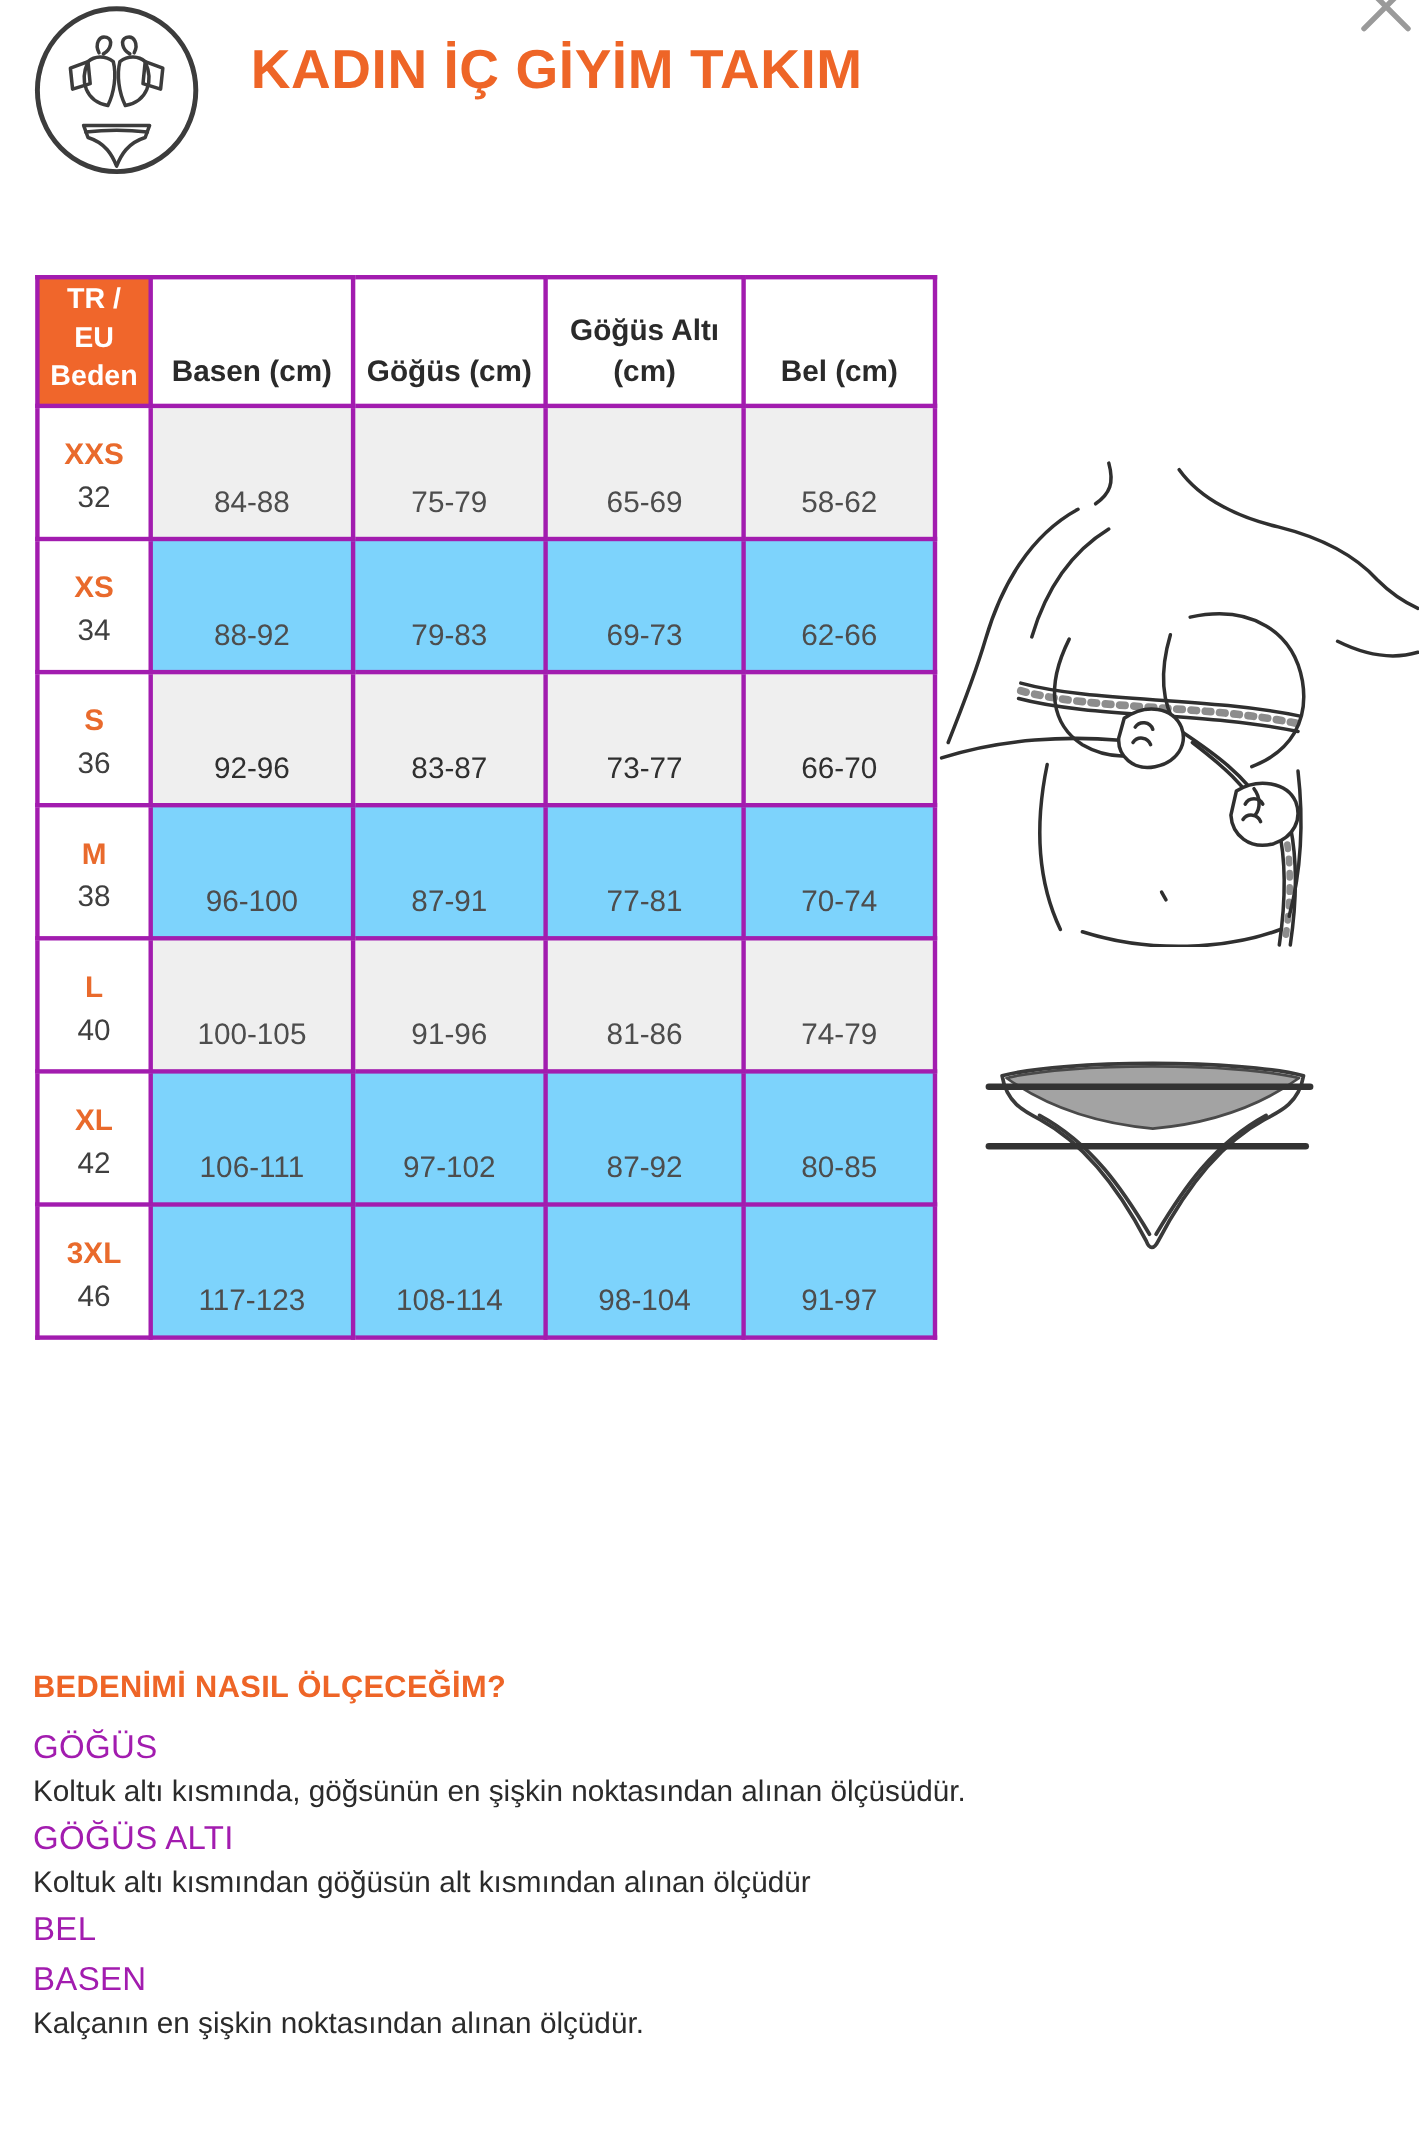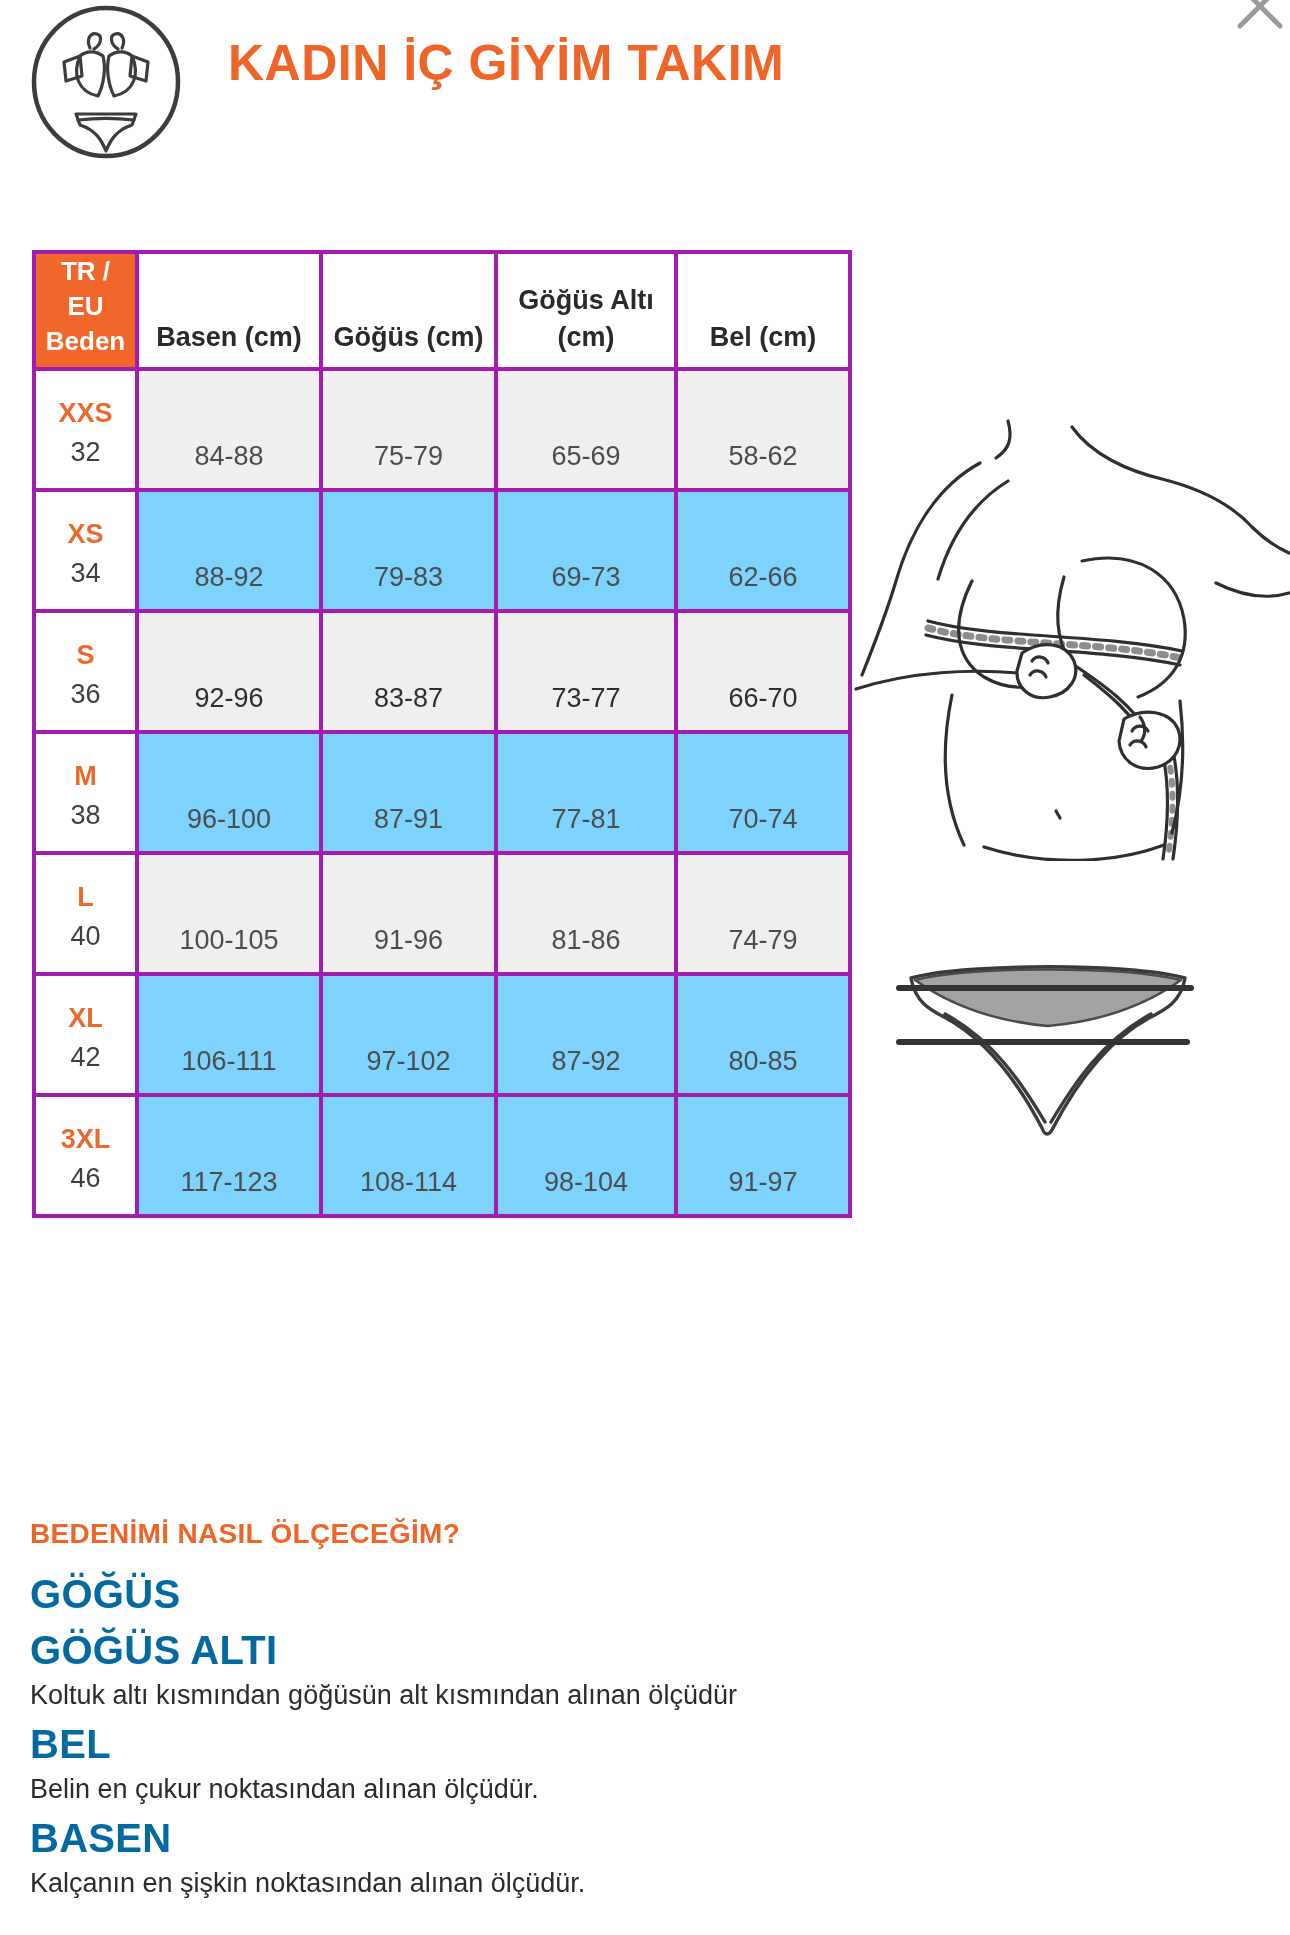--- a/index.html
+++ b/index.html
@@ -36,21 +36,21 @@
   .size-table td.lbl .eu { display:block; color:#3F3F3F; font-size:27px; }
   .size-table tr.highlight td.val { font-weight:normal; color:#2F2F2F;margin-left:48px; }
 
   
   .bra-illustration { position:absolute; left:832px; top:383px; }
   .panty-illustration { position:absolute; left:893px; top:948px; }
 
   
   .guide { position:absolute; left:30px; top:1518px; width:1180px; }
   .guide-heading { font-size:28px; font-weight:bold; color:#EE6527; letter-spacing:0.3px; margin-bottom:22px; }
-  .guide-term { font-size:40px; font-weight:bold; color:#0369a1; margin:11px 0 7px 0; letter-spacing:0.3px; }
+  .guide-term { font-size:30px; font-weight:normal; color:#a21caf; margin:11px 0 7px 0; letter-spacing:0.3px; }
   .guide-def { font-size:27px; color:#2B2B2B; margin-bottom:5px; }
 </style>
 </head>
 <body>
 
 <div class="page">
 
   <div class="brand-icon">
     <svg width="156" height="156" viewBox="0 0 156 156">
       <ellipse cx="78" cy="78" rx="72" ry="74" fill="#ffffff" stroke="#3C3C3C" stroke-width="4.5"></ellipse>
@@ -238,24 +238,24 @@
         <line x1="6" y1="40" x2="298" y2="40"></line>
         <line x1="6" y1="94" x2="294" y2="94"></line>
       </g>
     </svg>
   </div>
 
   <div class="guide">
     <div class="guide-heading">BEDENİMİ NASIL ÖLÇECEĞİM?</div>
 
     <div class="guide-term">GÖĞÜS</div>
+    <div class="guide-def">Koltuk altı kısmında, göğsünün en şişkin noktasından alınan ölçüsüdür.</div>
 
     <div class="guide-term">GÖĞÜS ALTI</div>
     <div class="guide-def">Koltuk altı kısmından göğüsün alt kısmından alınan ölçüdür</div>
 
     <div class="guide-term">BEL</div>
-    <div class="guide-def">Belin en çukur noktasından alınan ölçüdür.</div>
 
     <div class="guide-term">BASEN</div>
     <div class="guide-def">Kalçanın en şişkin noktasından alınan ölçüdür.</div>
   </div>
 
 </div>
 
 </body></html>

